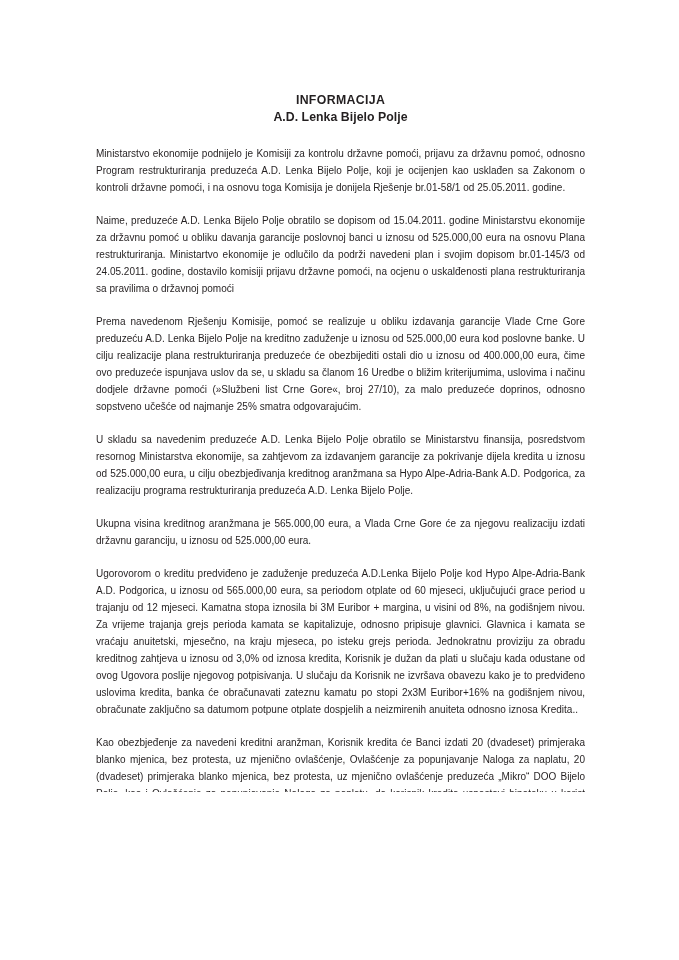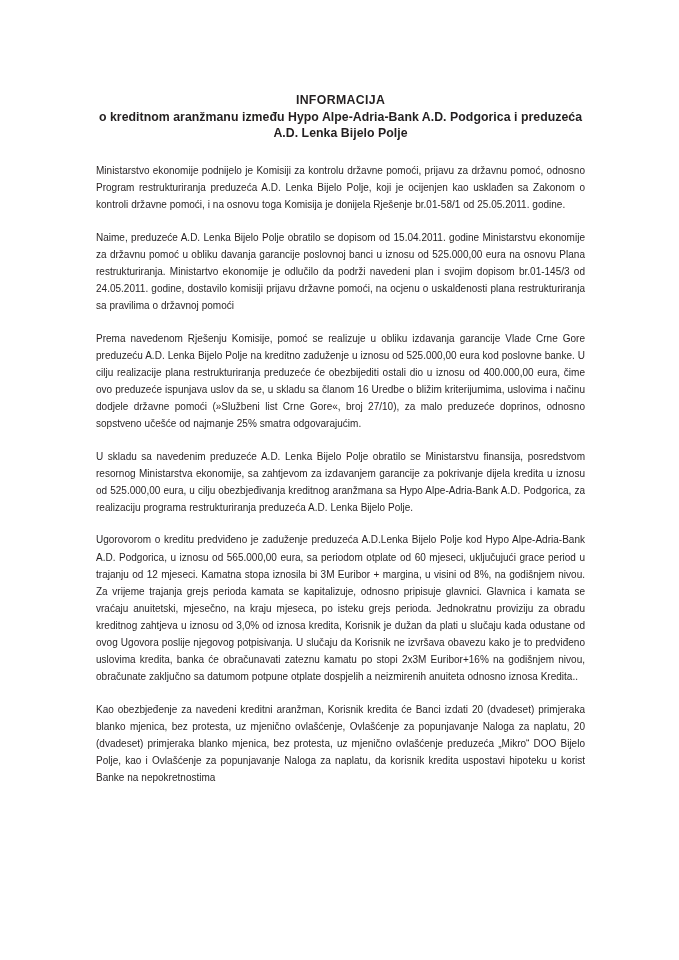--- a/index.html
+++ b/index.html
@@ -85,28 +85,28 @@
 </style>
 </head>
 <body>
 
 <div class="page">
 
   <div class="doc-body">
 
     <div class="title-block">
       <span class="line1">INFORMACIJA</span>
-      <span class="line2">o kreditnom aranžmanu između Hypo Alpe-Adria-Bank A.D. Podgorica i preduzeća</span>
       <span class="line3">A.D. Lenka Bijelo Polje</span>
     </div>
 
     <p class="para">Ministarstvo ekonomije podnijelo je Komisiji za kontrolu državne pomoći, prijavu za državnu pomoć, odnosno Program restrukturiranja preduzeća A.D. Lenka Bijelo Polje, koji je ocijenjen kao usklađen sa Zakonom o kontroli državne pomoći, i na osnovu toga Komisija je donijela Rješenje br.01-58/1 od 25.05.2011. godine.</p>
     <p class="para">Naime, preduzeće A.D. Lenka Bijelo Polje obratilo se dopisom od 15.04.2011. godine Ministarstvu ekonomije za državnu pomoć u obliku davanja garancije poslovnoj banci u iznosu od 525.000,00 eura na osnovu Plana restrukturiranja. Ministartvo ekonomije je odlučilo da podrži navedeni plan i svojim dopisom br.01-145/3 od 24.05.2011. godine, dostavilo komisiji prijavu državne pomoći, na ocjenu o uskalđenosti plana restrukturiranja sa pravilima o državnoj pomoći</p>
     <p class="para">Prema navedenom Rješenju Komisije, pomoć se realizuje u obliku izdavanja garancije Vlade Crne Gore preduzeću A.D. Lenka Bijelo Polje na kreditno zaduženje u iznosu od 525.000,00 eura kod poslovne banke. U cilju realizacije plana restrukturiranja preduzeće će obezbijediti ostali dio u iznosu od 400.000,00 eura, čime ovo preduzeće ispunjava uslov da se, u skladu sa članom 16 Uredbe o bližim kriterijumima, uslovima i načinu dodjele državne pomoći (»Službeni list Crne Gore«, broj 27/10), za malo preduzeće doprinos, odnosno sopstveno učešće od najmanje 25% smatra odgovarajućim.</p>
     <p class="para">U skladu sa navedenim preduzeće A.D. Lenka Bijelo Polje obratilo se Ministarstvu finansija, posredstvom resornog Ministarstva ekonomije, sa zahtjevom za izdavanjem garancije za pokrivanje dijela kredita u iznosu od 525.000,00 eura, u cilju obezbjeđivanja kreditnog aranžmana sa Hypo Alpe-Adria-Bank A.D. Podgorica, za realizaciju programa restrukturiranja preduzeća A.D. Lenka Bijelo Polje.</p>
+    <p class="para">Ukupna visina kreditnog aranžmana je 565.000,00 eura, a Vlada Crne Gore će za njegovu realizaciju izdati državnu garanciju, u iznosu od 525.000,00 eura.</p>
     <p class="para">Ugorovorom o kreditu predviđeno je zaduženje preduzeća  A.D.Lenka Bijelo Polje kod Hypo Alpe-Adria-Bank A.D. Podgorica, u iznosu od  565.000,00 eura, sa periodom otplate od 60 mjeseci, uključujući grace period u trajanju od 12 mjeseci. Kamatna stopa iznosila bi 3M Euribor + margina, u visini od 8%, na godišnjem nivou. Za vrijeme trajanja grejs perioda kamata se kapitalizuje, odnosno pripisuje glavnici. Glavnica i kamata se vraćaju anuitetski, mjesečno, na kraju mjeseca, po isteku grejs perioda. Jednokratnu proviziju za obradu kreditnog zahtjeva u iznosu od 3,0% od iznosa kredita, Korisnik je dužan da plati u slučaju kada odustane od ovog Ugovora poslije njegovog potpisivanja. U slučaju da Korisnik ne izvršava obavezu kako je to predviđeno uslovima kredita, banka će obračunavati zateznu kamatu po stopi 2x3M Euribor+16% na godišnjem nivou, obračunate zaključno sa datumom potpune otplate dospjelih a neizmirenih anuiteta odnosno iznosa Kredita..</p>
     <p class="para">Kao obezbjeđenje za navedeni kreditni aranžman, Korisnik kredita će Banci izdati 20 (dvadeset) primjeraka blanko mjenica, bez protesta, uz mjenično ovlašćenje, Ovlašćenje za popunjavanje Naloga za naplatu, 20 (dvadeset) primjeraka blanko mjenica, bez protesta, uz mjenično ovlašćenje preduzeća „Mikro“ DOO Bijelo Polje, kao i Ovlašćenje za popunjavanje Naloga za naplatu, da korisnik kredita uspostavi hipoteku u korist Banke na nepokretnostima</p>
 
   </div>
 
   <div class="footer">
     <span class="f-line">81000 Podgorica, ul. Stanka Dragojevića br. 2</span>
     <span class="f-line">tel: +382 20 242 835; fax: +382 20 224 450; e-mail: mf@mif.gov.me</span>
   </div>
 

